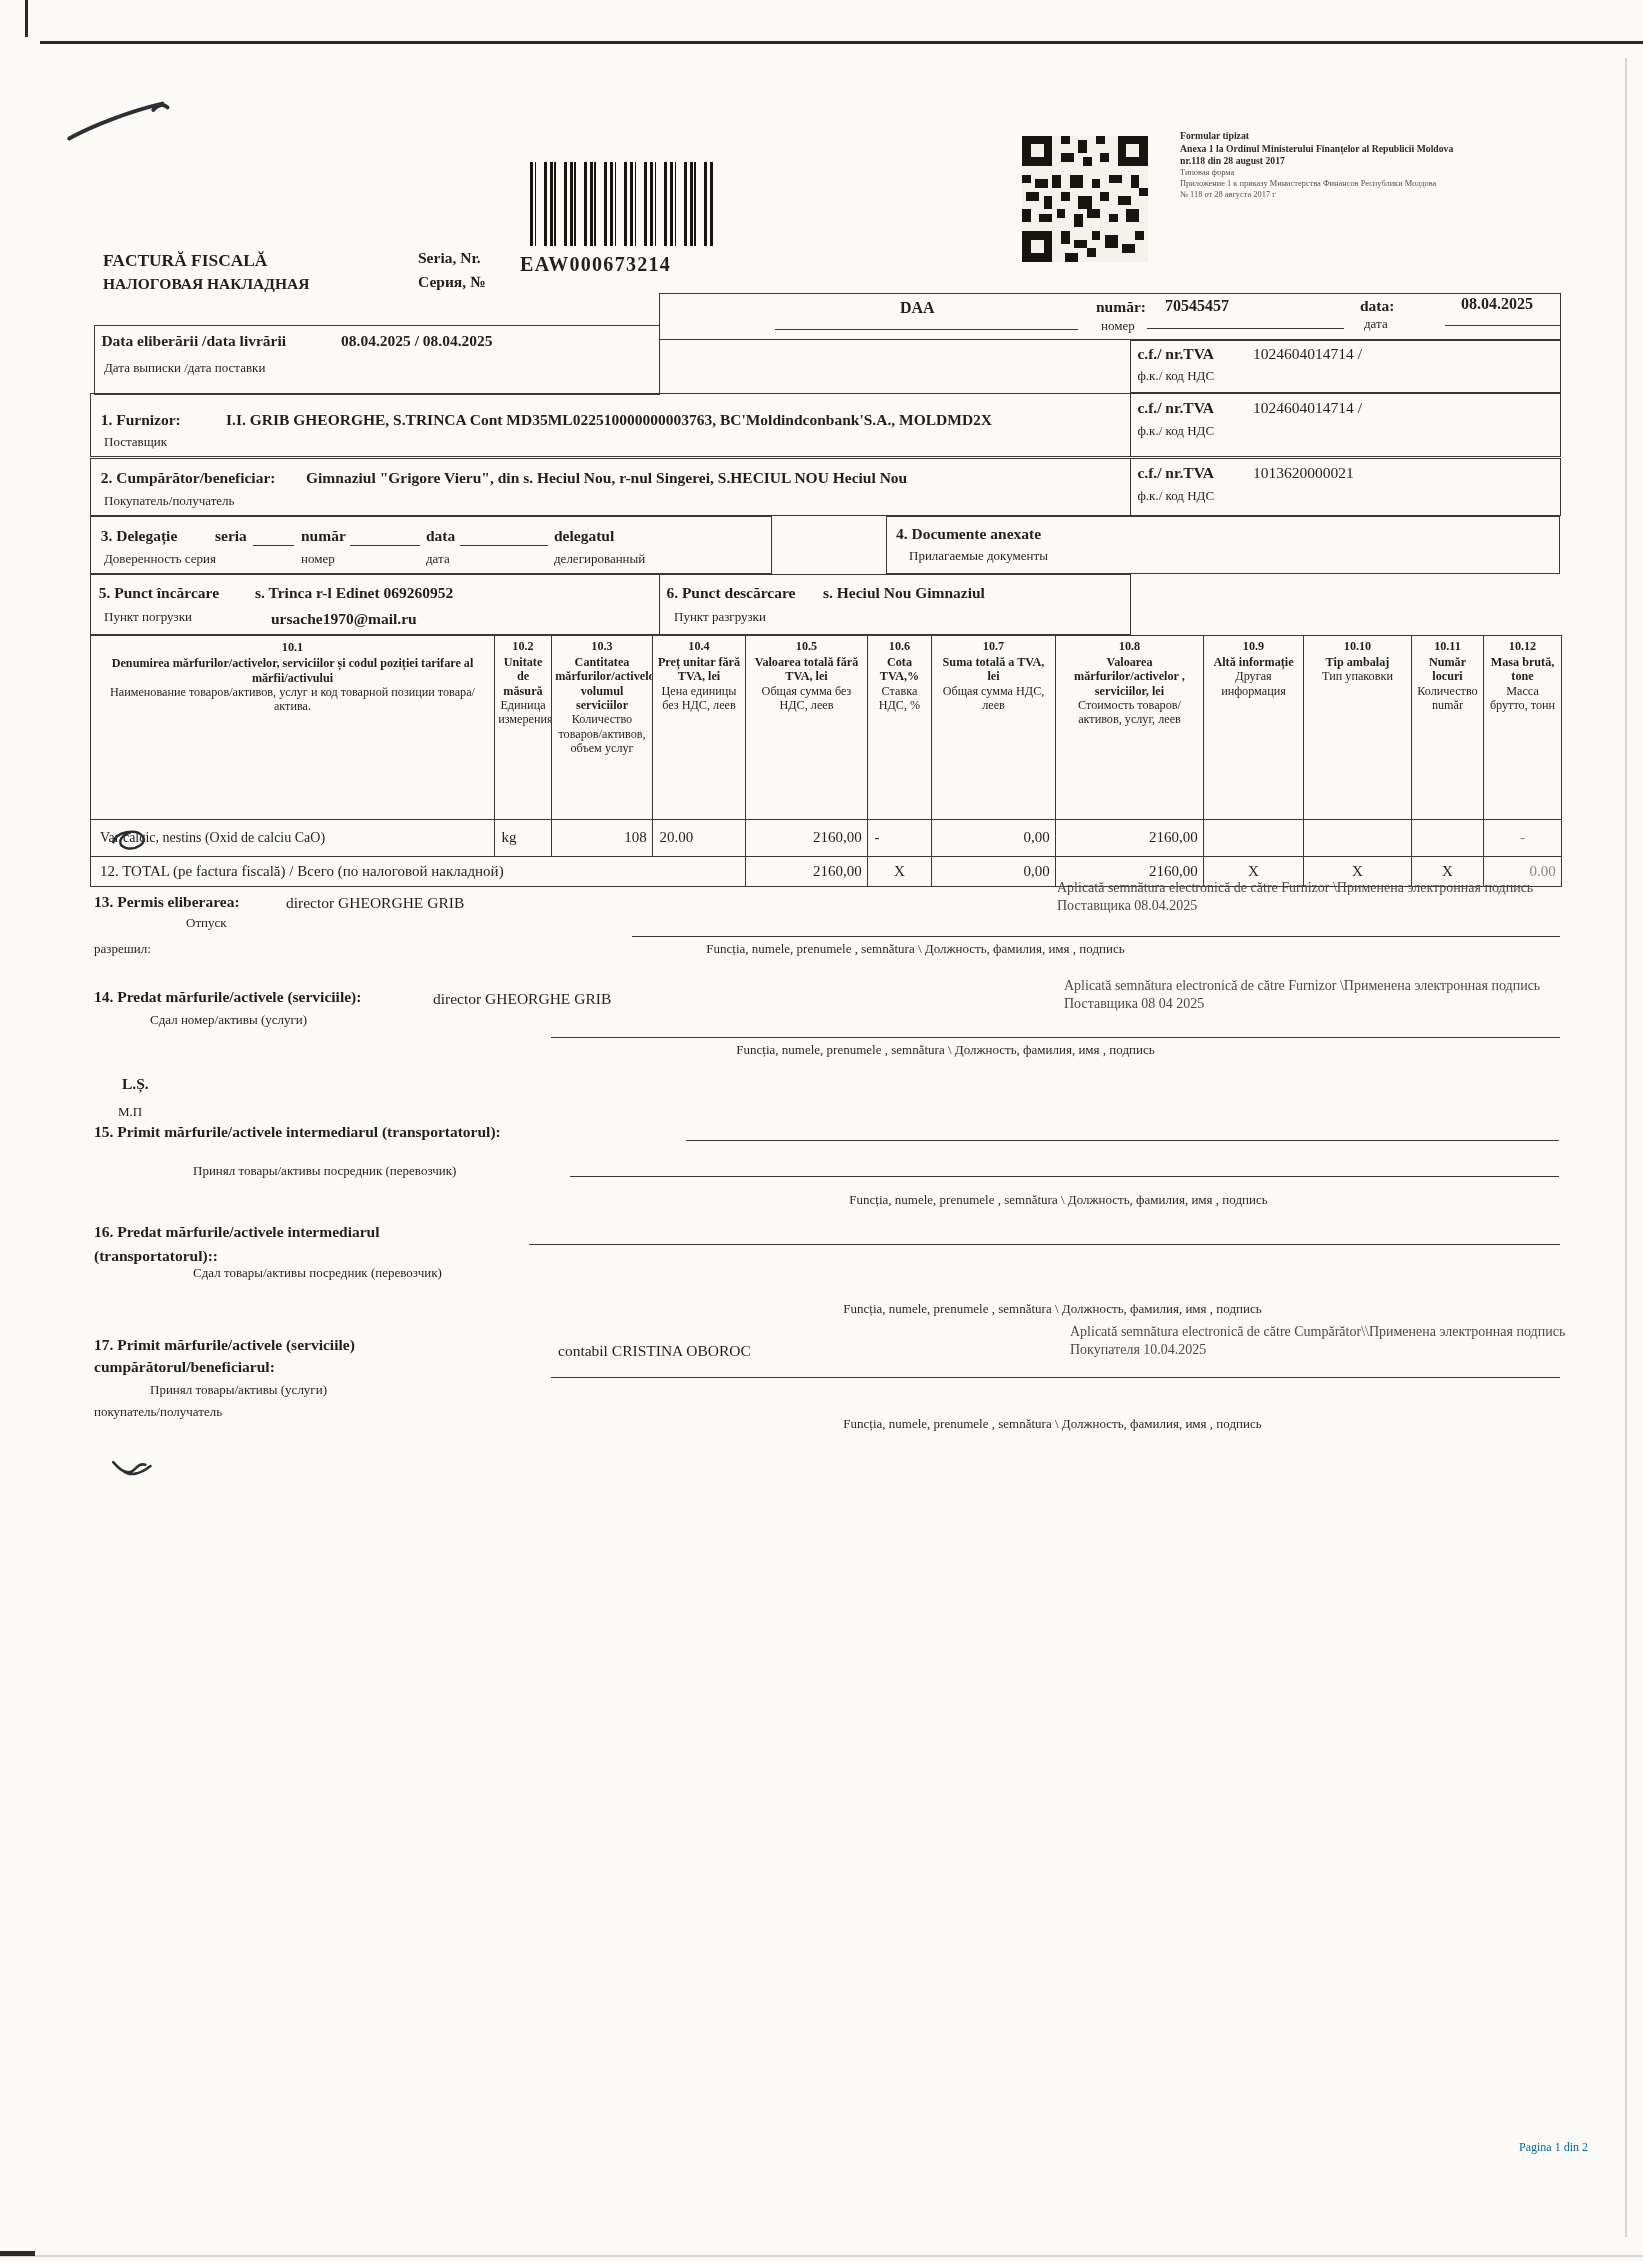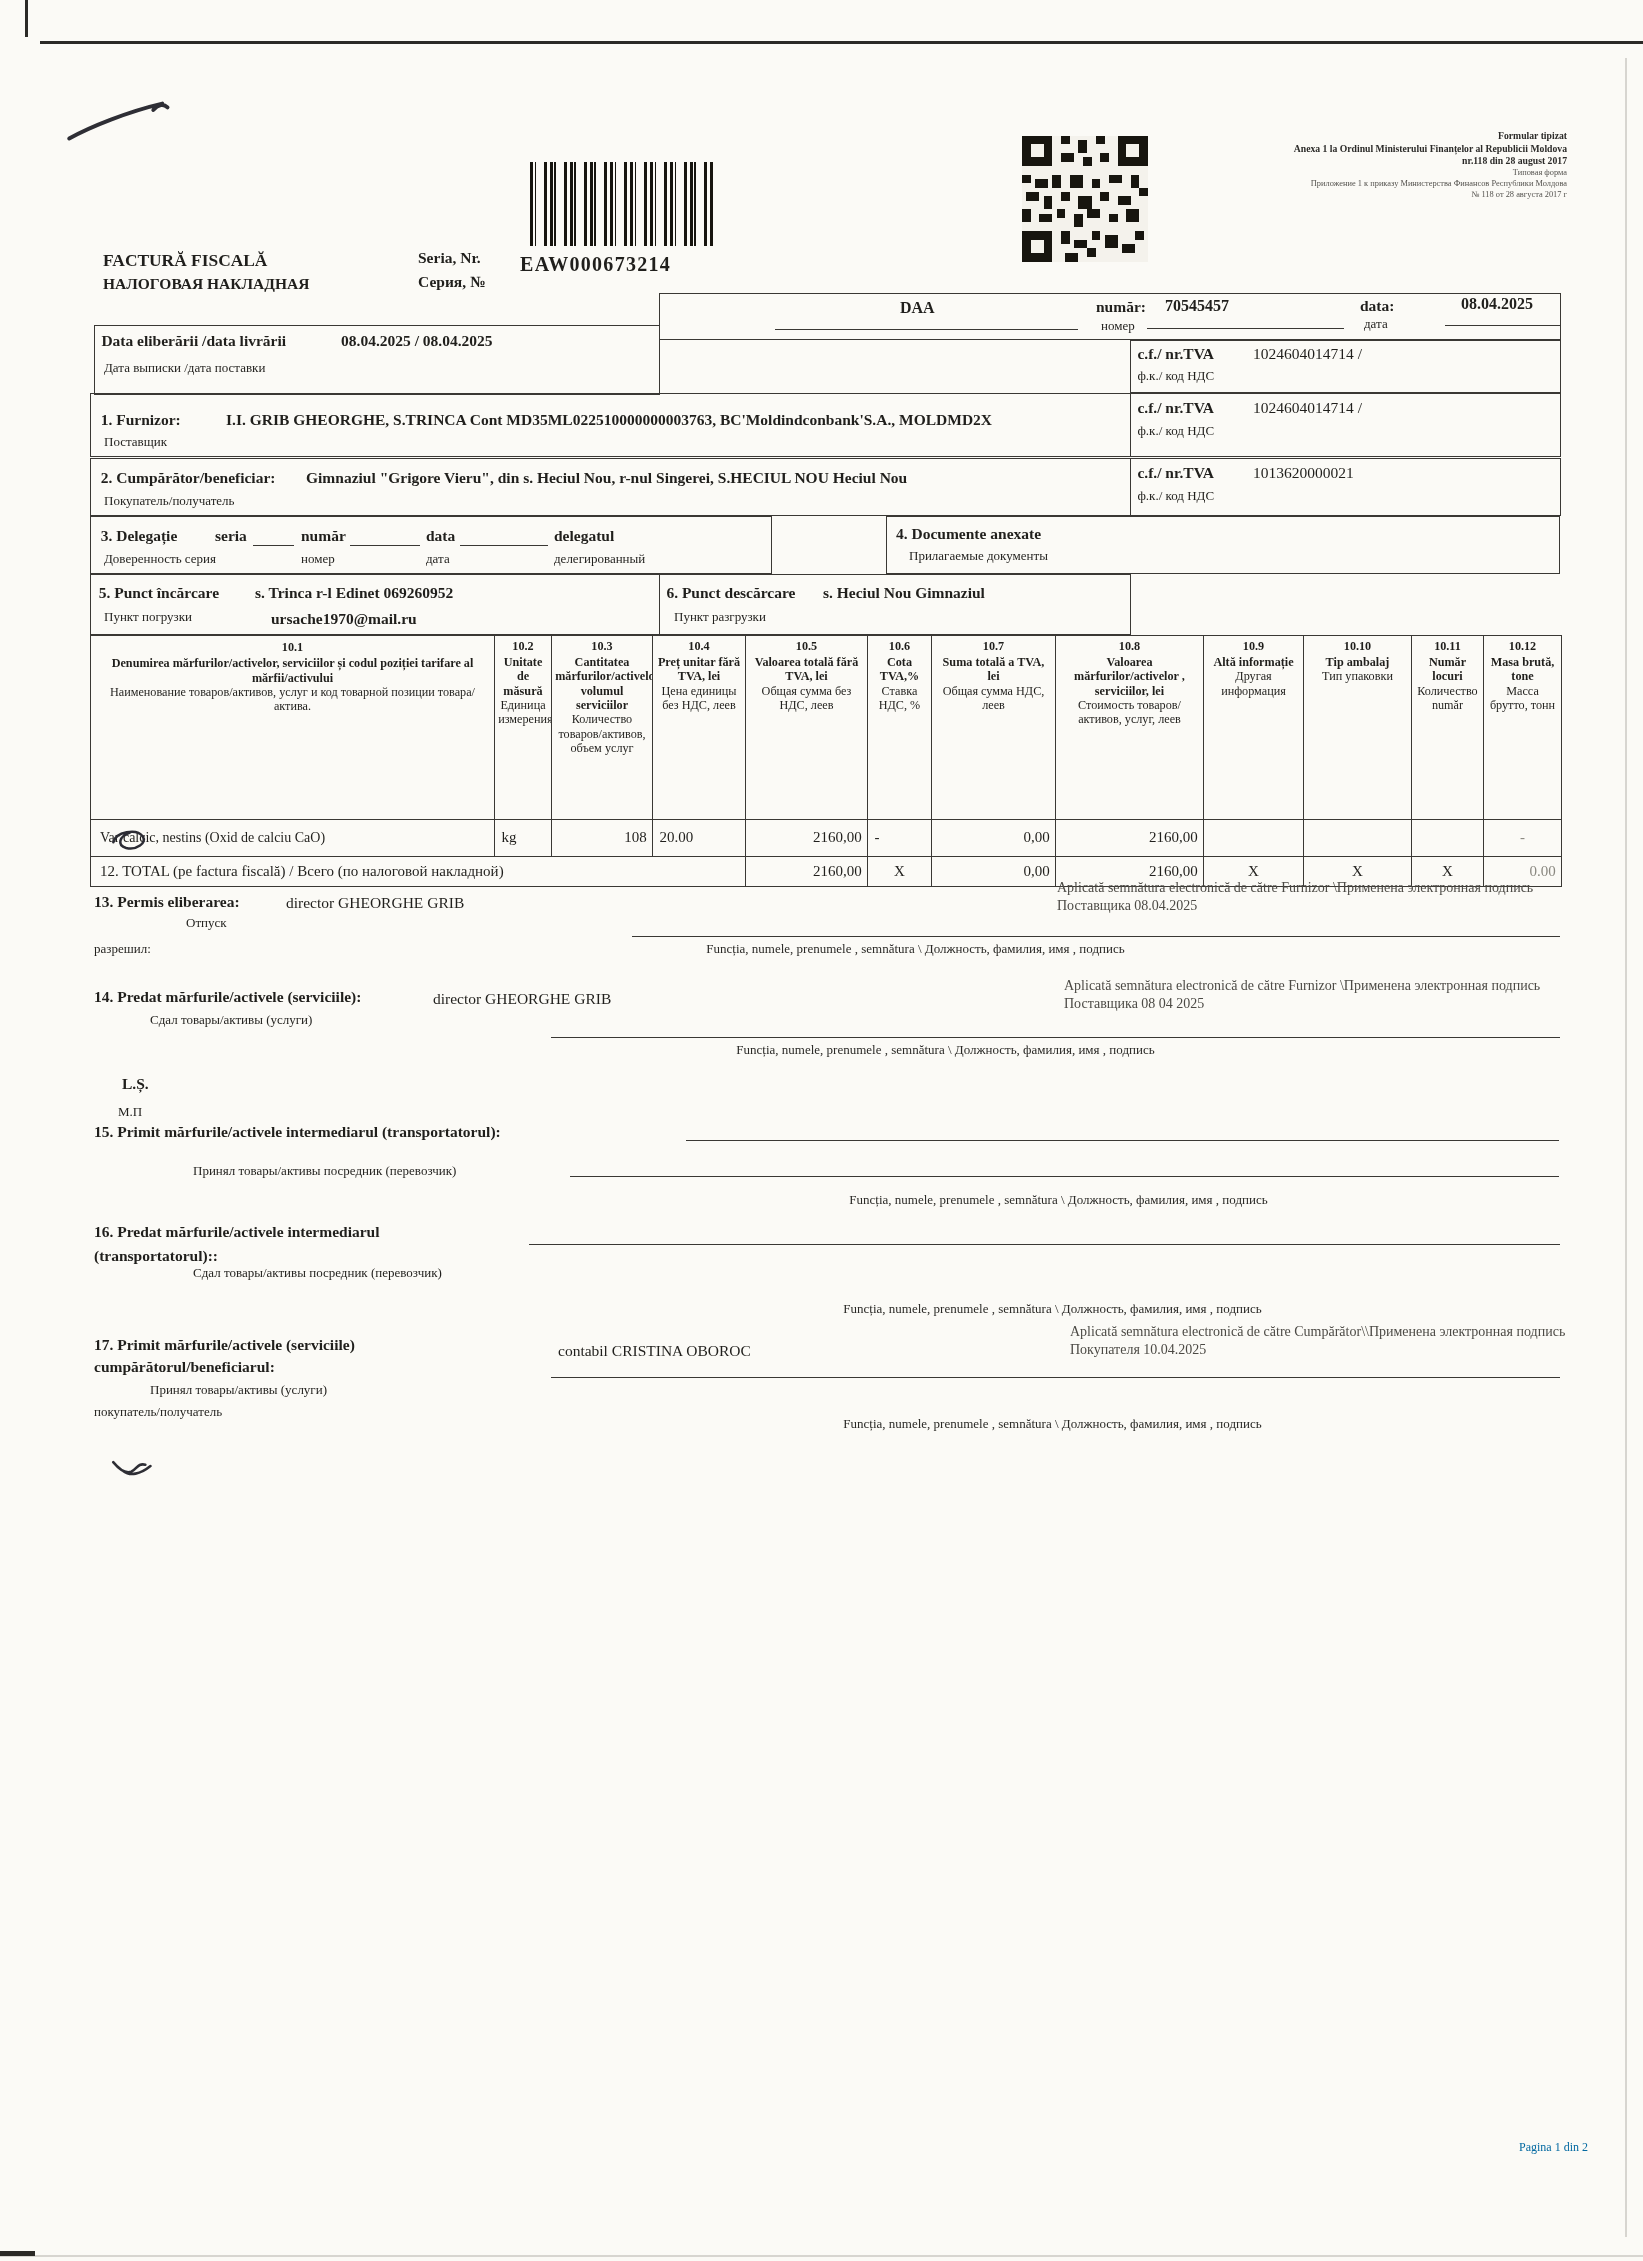--- a/index.html
+++ b/index.html
@@ -7,21 +7,21 @@
   .page{position:relative;width:1644px;height:2261px;margin:0 auto;background:#fbfaf6;
         font-family:"Liberation Serif",serif;color:#201f1c;overflow:hidden}
   .t{position:absolute;white-space:nowrap;font-size:15.5px;line-height:1.15}
   .b{font-weight:700}
   .ru{font-size:13px}
   .box{position:absolute;border:1.3px solid #3a3834}
   .hline{position:absolute;border-top:1.3px solid #3a3834;height:0}
   .cap{position:absolute;font-size:13px;text-align:center;white-space:nowrap;color:#2a2926}
   .esign{position:absolute;font-size:14px;color:#4c4a45;line-height:1.32;white-space:normal}
   .dim{color:#8a8880}
-  .notice{position:absolute;left:1180px;top:130px;width:387px;text-align:right;line-height:1.3}
+  .notice{position:absolute;left:1180px;top:130px;width:387px;line-height:1.3}
   .notice .nb{font-size:9.7px;font-weight:700;color:#2b2a28}
   .notice .nr{font-size:8.4px;color:#55534f}
   .barcode{position:absolute;left:530px;top:162px;width:184px;height:84px;
            background:repeating-linear-gradient(90deg,#17150f 0 2.6px,transparent 2.6px 4.5px,#17150f 4.5px 5.8px,
            transparent 5.8px 9.7px,#17150f 9.7px 10.3px,transparent 10.3px 14px,#17150f 14px 17.4px,transparent 17.4px 20px)}
   .goods{position:absolute;left:90px;top:635px;width:1470px;border-collapse:collapse;table-layout:fixed}
   .goods th,.goods td{border:1.3px solid #3a3834;font-size:12.2px;line-height:1.18;vertical-align:top;
                       padding:2.6px 3.2px;text-align:center;font-weight:400;overflow:hidden}
   .goods td{font-size:15px;vertical-align:middle}
   .goods .hnum{font-weight:700;margin-bottom:1.9px}
@@ -303,21 +303,21 @@
 
   <div class="t b" style="left:94px;top:893px">13. Permis eliberarea:</div>
   <div class="t" style="left:286px;top:894px">director GHEORGHE GRIB</div>
   <div class="t ru" style="left:186px;top:916px">Отпуск</div>
   <div class="t ru" style="left:94px;top:942px">разрешил:</div>
   <div class="esign" style="left:1057px;top:879px;width:509px">Aplicată semnătura electronică de către Furnizor \Применена электронная подпись Поставщика 08.04.2025</div>
   <div class="hline" style="left:632px;top:936px;width:928px"></div>
   <div class="cap" style="left:651px;top:941px;width:529px">Funcția, numele, prenumele , semnătura \ Должность, фамилия, имя , подпись</div>
 
   <div class="t b" style="left:94px;top:988px">14. Predat mărfurile/activele (serviciile):</div>
-  <div class="t ru" style="left:150px;top:1013px">Сдал товары/активы (услуги)</div>
+  <div class="t ru" style="left:150px;top:1013px">Сдал номер/активы (услуги)</div>
   <div class="t" style="left:433px;top:990px">director GHEORGHE GRIB</div>
   <div class="esign" style="left:1064px;top:977px;width:509px">Aplicată semnătura electronică de către Furnizor \Применена электронная подпись Поставщика 08 04 2025</div>
   <div class="hline" style="left:551px;top:1037px;width:1009px"></div>
   <div class="cap" style="left:681px;top:1042px;width:529px">Funcția, numele, prenumele , semnătura \ Должность, фамилия, имя , подпись</div>
 
   <div class="t b" style="left:122px;top:1075px">L.Ș.</div>
   <div class="t ru" style="left:118px;top:1105px">М.П</div>
 
   <div class="t b" style="left:94px;top:1123px">15. Primit mărfurile/activele intermediarul (transportatorul):</div>
   <div class="hline" style="left:686px;top:1140px;width:873px"></div>

